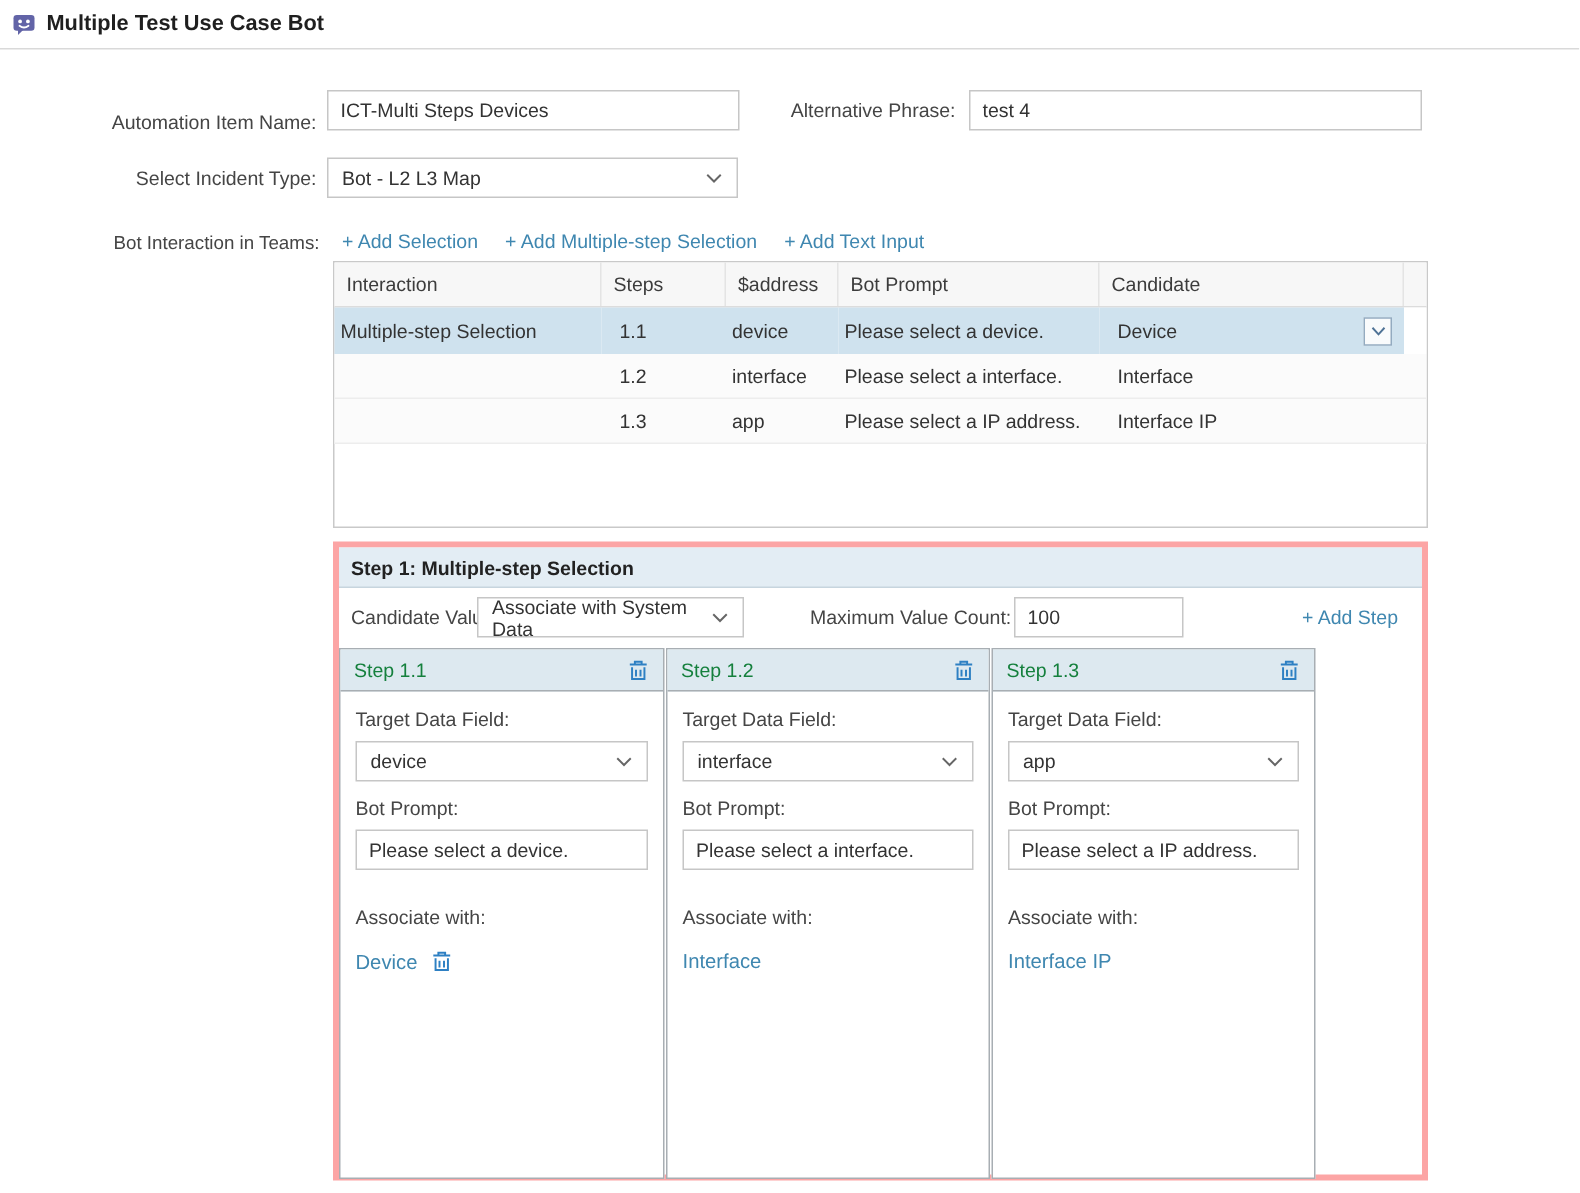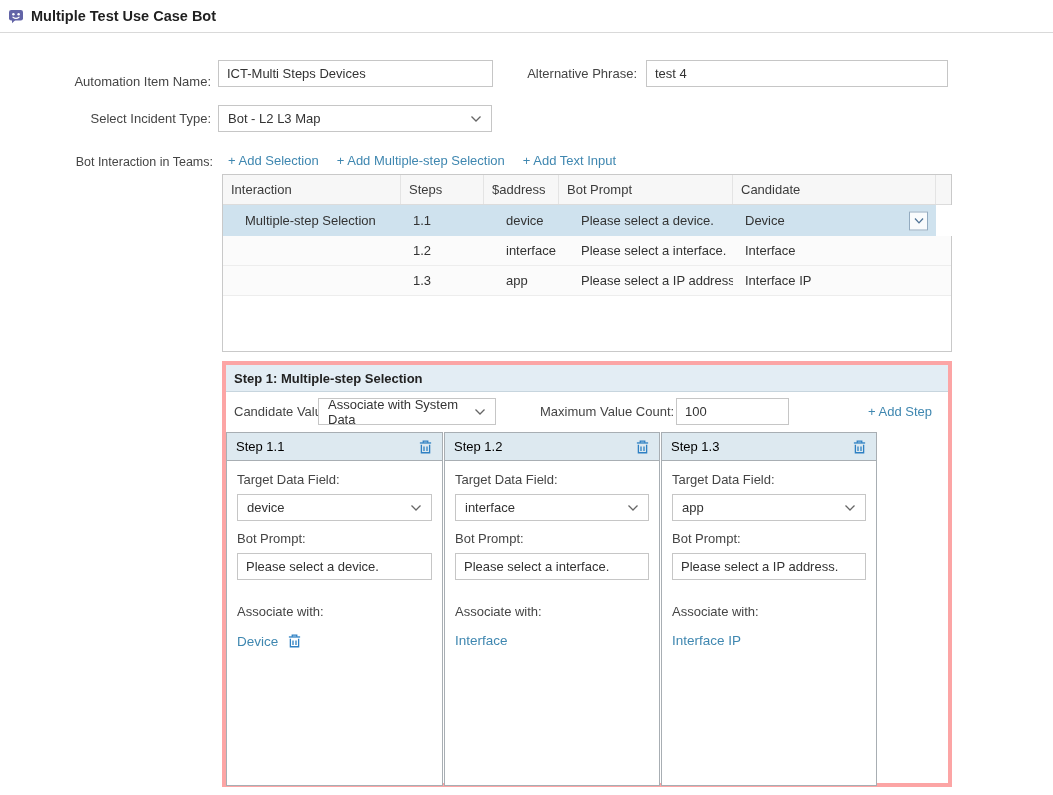--- a/index.html
+++ b/index.html
@@ -25,21 +25,21 @@
 
   
   .itable { position:absolute; left:222px; top:174px; width:730px; height:178px;
     border:1px solid #c9c9c9; background:#fff; }
   .itable .hrow { display:grid; grid-template-columns:178px 83px 75px 174px 203px 1fr;
     height:30px; background:#f7f7f7; border-bottom:1px solid #dcdcdc; }
   .itable .hcell { display:flex; align-items:center; padding-left:8px; font-size:13px; color:#3c3c3c;
     border-right:1px solid #e4e4e4; }
   .itable .hcell:last-child { border-right:none; }
   .itable .trow { display:grid; grid-template-columns:178px 83px 75px 174px 203px 1fr; height:30px; }
-  .itable .trow .cell { display:flex; align-items:center; padding-left:22px; font-size:13px; color:#333;
+  .itable .trow .cell { display:flex; align-items:center; padding-left:4px; font-size:13px; color:#333;
     position:relative; white-space:nowrap; overflow:hidden; }
   .itable .trow .cell.steps { padding-left:12px; }
   .itable .trow.selected { height:31px; }
   .itable .trow.selected .cell { background:#cfe2ee; }
   .itable .trow.selected .cell.spacer { background:#fff; }
   .itable .trow.plain { background:#fbfbfb; border-bottom:1px solid #ededed; }
   .dd-btn { position:absolute; right:8px; top:50%; transform:translateY(-50%); width:19px; height:19px;
     background:#f9fbfc; border:1px solid #93abc0; display:flex; align-items:center; justify-content:center; cursor:pointer; }
 
   
@@ -47,21 +47,21 @@
     border:4px solid #fca5a5; background:#fff; }
   .spanel .phead { height:27px; background:#e3edf4; border-bottom:1px solid #c7d5de;
     display:flex; align-items:center; padding-left:8px; font-size:13px; font-weight:bold; color:#222; }
   .pcontrols { position:relative; height:40px; }
   .pcontrols .lbl2 { position:absolute; font-size:13px; color:#454545; white-space:nowrap; top:12px; }
 
   .stepcols { position:absolute; left:0; top:67px; width:730px; height:354px; }
   .scol { position:absolute; top:0; height:354px; border:1px solid #a8aeb3; background:#fff; }
   .scol .shead { height:28px; background:#dde9f0; border-bottom:1px solid #a8aeb3;
     display:flex; align-items:center; justify-content:space-between; padding:0 9px; }
-  .scol .shead .stitle { font-size:13px; color:#000000; }
+  .scol .shead .stitle { font-size:13px; color:#15803d; }
   .scol .sbody { padding:0 10px; }
   .flabel { font-size:13px; color:#454545; }
   .sel-full { position:relative; height:27px; border:1px solid #c6c6c6; background:#fff;
     display:flex; align-items:center; justify-content:space-between; padding:0 9px; font-size:13px; color:#333; cursor:default; }
   .inp-full { width:100%; height:27px; border:1px solid #c6c6c6; font-family:inherit; font-size:13px;
     color:#333; padding:0 8px; outline:none; }
   .assoc-row { display:flex; align-items:center; gap:9px; }
   .assoc-link { font-size:13.5px; color:#3f87b0; cursor:pointer; }
   .icon-btn { display:inline-flex; align-items:center; cursor:pointer; }
 </style>

